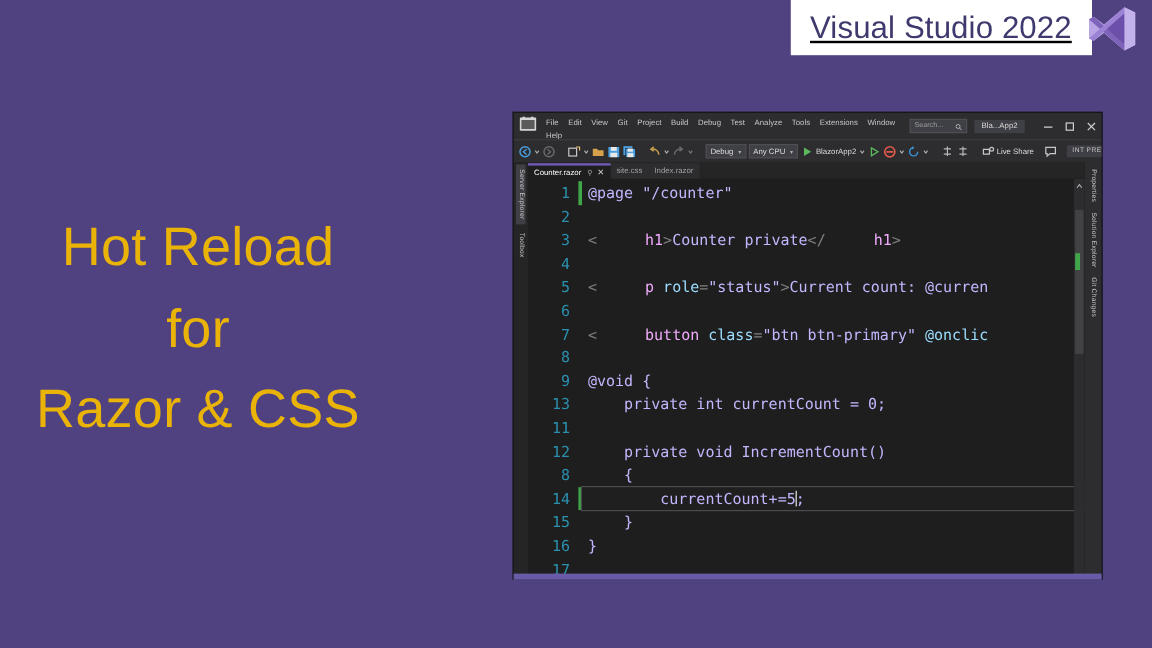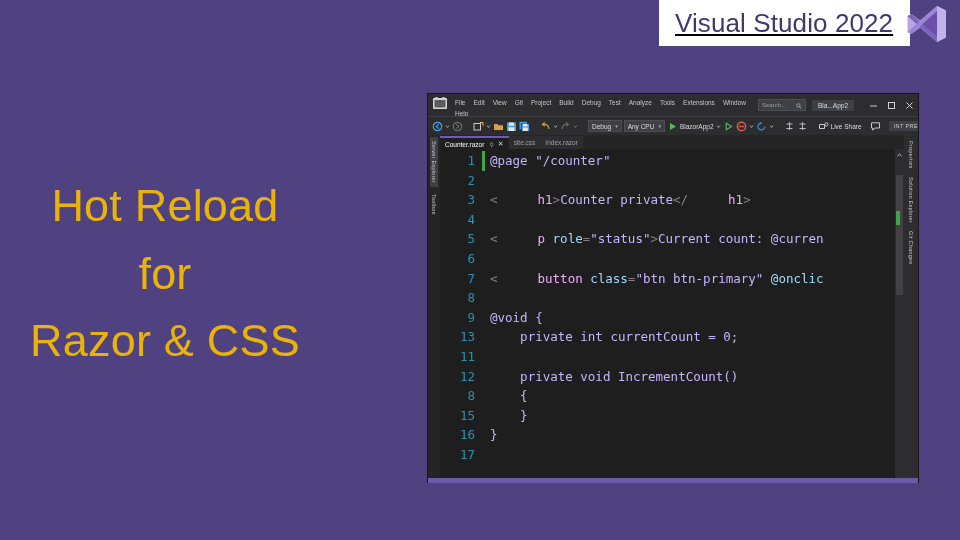--- a/index.html
+++ b/index.html
@@ -421,20 +421,25 @@
             <div class="crow">
               <div class="gutnum">12</div>
               <div class="changebar"></div>
               <div class="codetext"><span class="rz">    private void IncrementCount()</span></div>
             </div>
             <div class="crow">
               <div class="gutnum">8</div>
               <div class="changebar"></div>
               <div class="codetext"><span class="rz">    {</span></div>
             </div>
+            <div class="crow curline">
+              <div class="gutnum">14</div>
+              <div class="changebar on"></div>
+              <div class="codetext"><span class="rz">        currentCount+=5</span><span class="caret"></span><span class="rz">;</span></div>
+            </div>
             <div class="crow">
               <div class="gutnum">15</div>
               <div class="changebar"></div>
               <div class="codetext"><span class="rz">    }</span></div>
             </div>
             <div class="crow">
               <div class="gutnum">16</div>
               <div class="changebar"></div>
               <div class="codetext"><span class="rz">}</span></div>
             </div>

